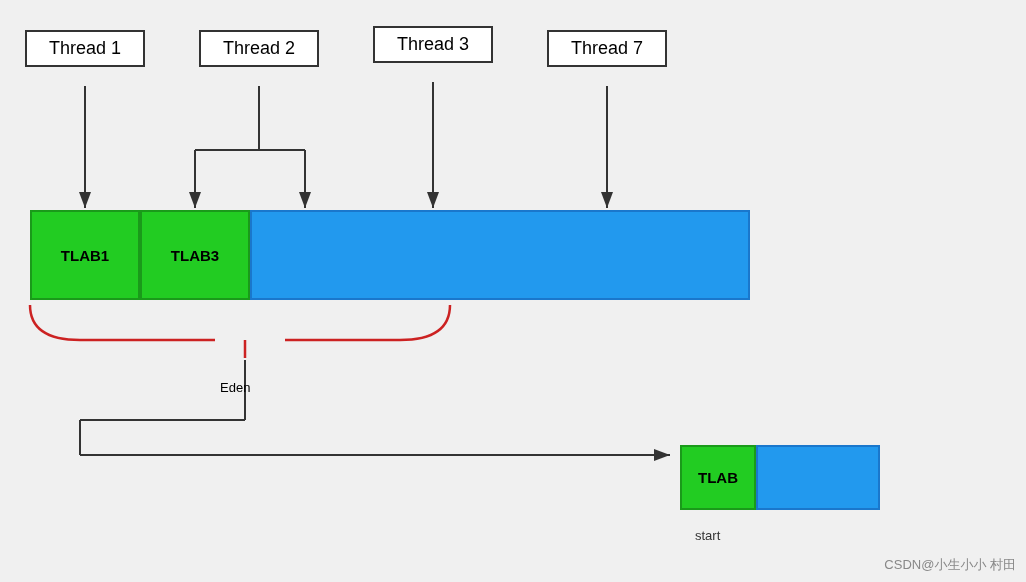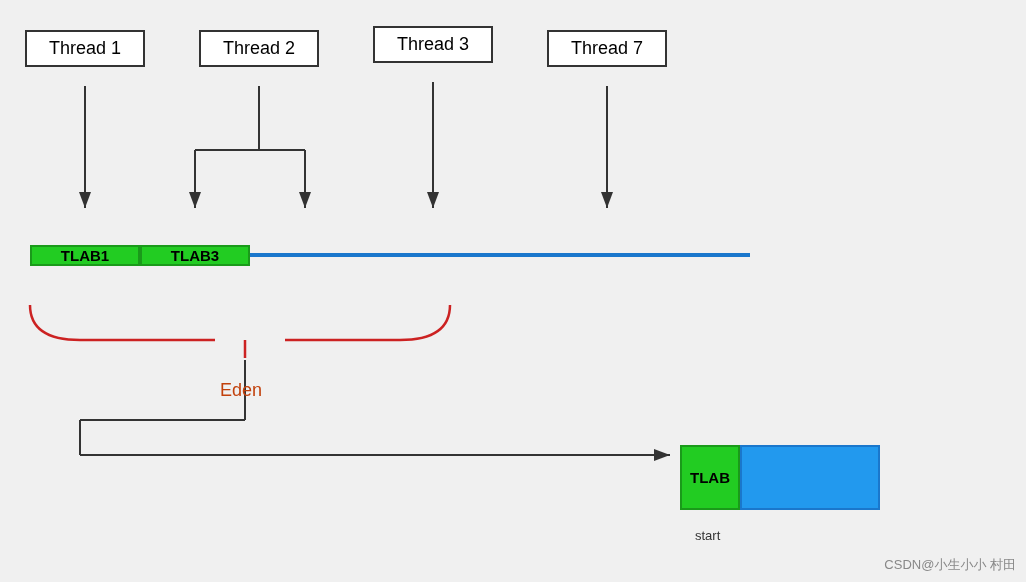--- a/index.html
+++ b/index.html
@@ -33,21 +33,20 @@
     }
 
     
     .tlab-row {
       position: absolute;
       top: 210px;
       left: 30px;
       display: flex;
       height: 90px;
       width: 720px;
-      align-items: center;
     }
 
     .tlab-block {
       background: #22cc22;
       border: 2px solid #1a9a1a;
       display: flex;
       align-items: center;
       justify-content: center;
       color: #000;
       font-size: 15px;
@@ -67,22 +66,22 @@
       width: 1026px;
       height: 582px;
       pointer-events: none;
     }
 
     
     .eden-label {
       position: absolute;
       top: 380px;
       left: 220px;
-      font-size: 18px;
-      color: #c2410c;
+      font-size: 13px;
+      color: #000000;
     }
 
     
     .tlab-legend {
       position: absolute;
       top: 445px;
       left: 680px;
       display: flex;
       height: 65px;
       width: 200px;
@@ -163,21 +162,21 @@
 
     <line x1="80" y1="455" x2="670" y2="455" stroke="#333" stroke-width="2" marker-end="url(#arrowhead-right)"></line>
     <line x1="80" y1="455" x2="80" y2="420" stroke="#333" stroke-width="2"></line>
     <line x1="80" y1="420" x2="245" y2="420" stroke="#333" stroke-width="2"></line>
     <line x1="245" y1="420" x2="245" y2="360" stroke="#333" stroke-width="2"></line>
   </svg>
 
   <div class="eden-label">Eden</div>
 
   <div class="tlab-legend">
-    <div class="tlab-block" style="width:60px;text-align:center;">TLAB</div>
+    <div class="tlab-block" style="width:76px;text-align:center;">TLAB</div>
     <div class="tlab-blue tlab-block" style="flex:1;"></div>
   </div>
 
   <div class="start-label">start</div>
 
   <div class="watermark">CSDN@小生小小 村田</div>
 
 </div>
 
 </body></html>

